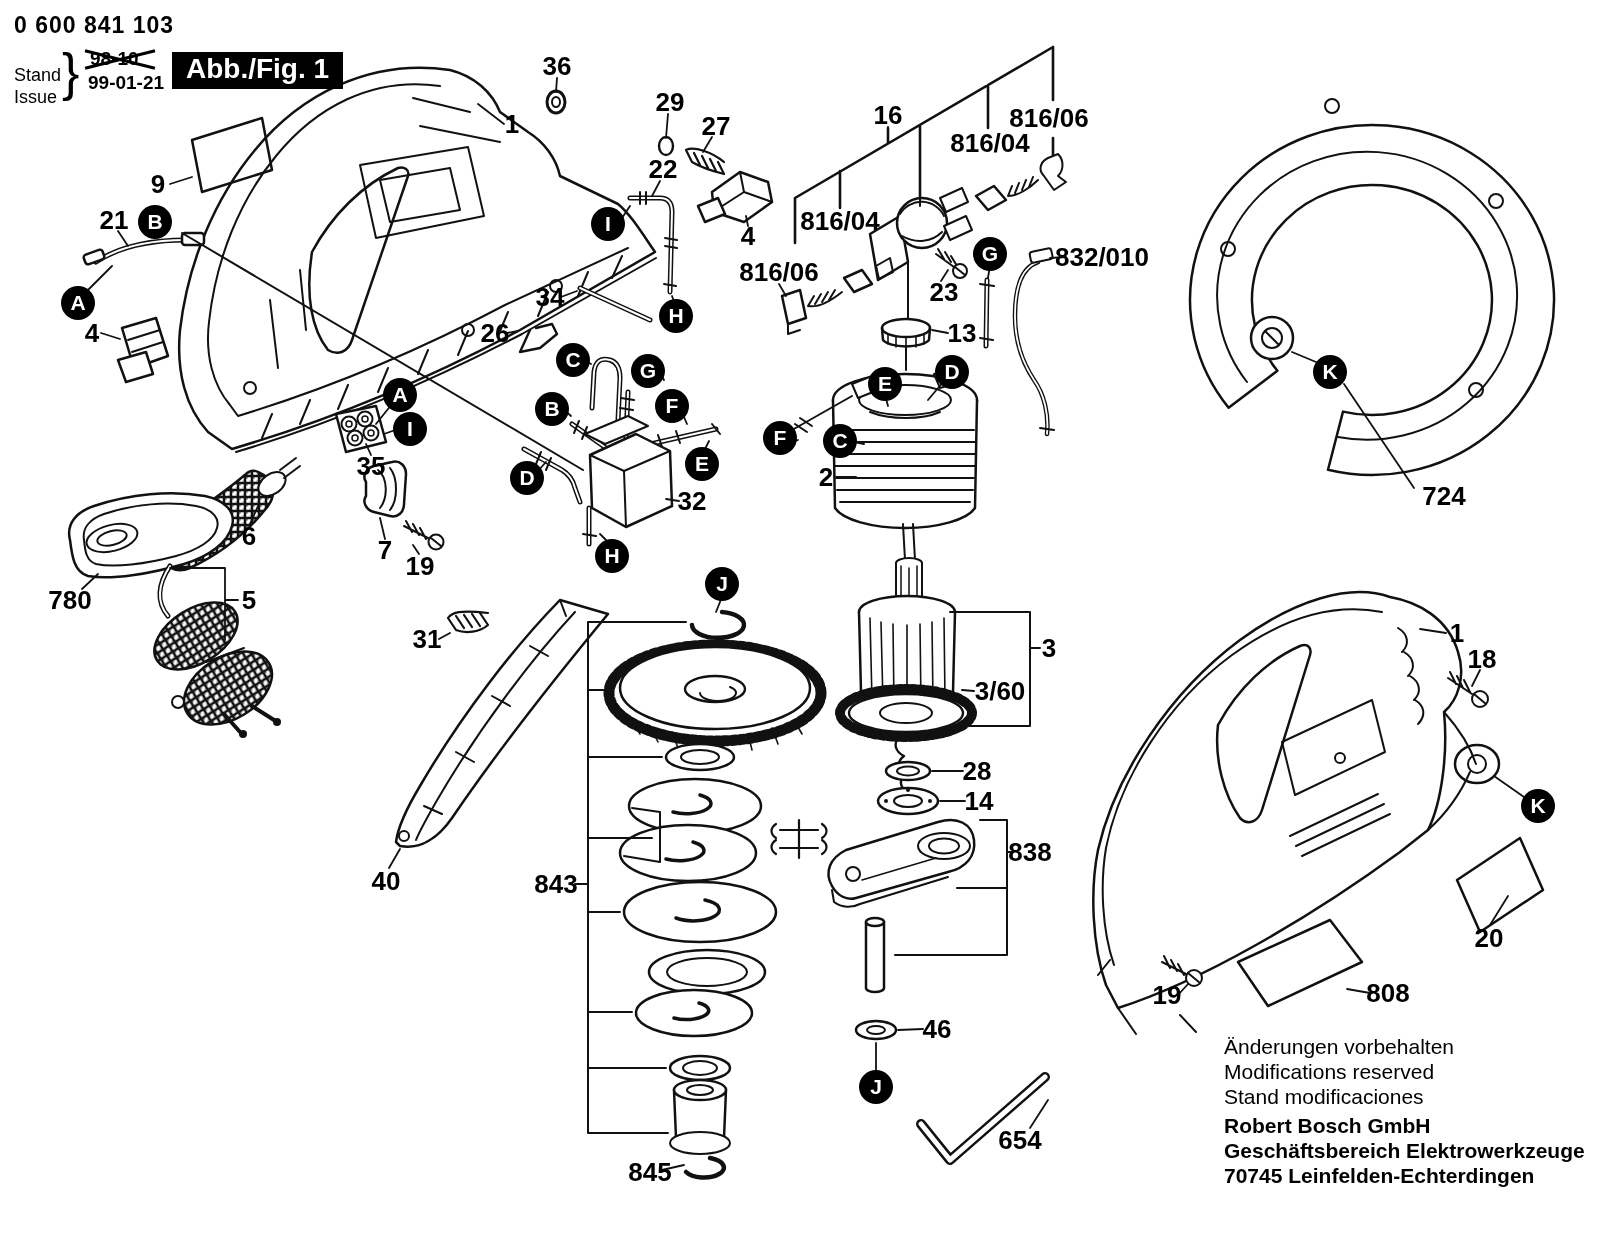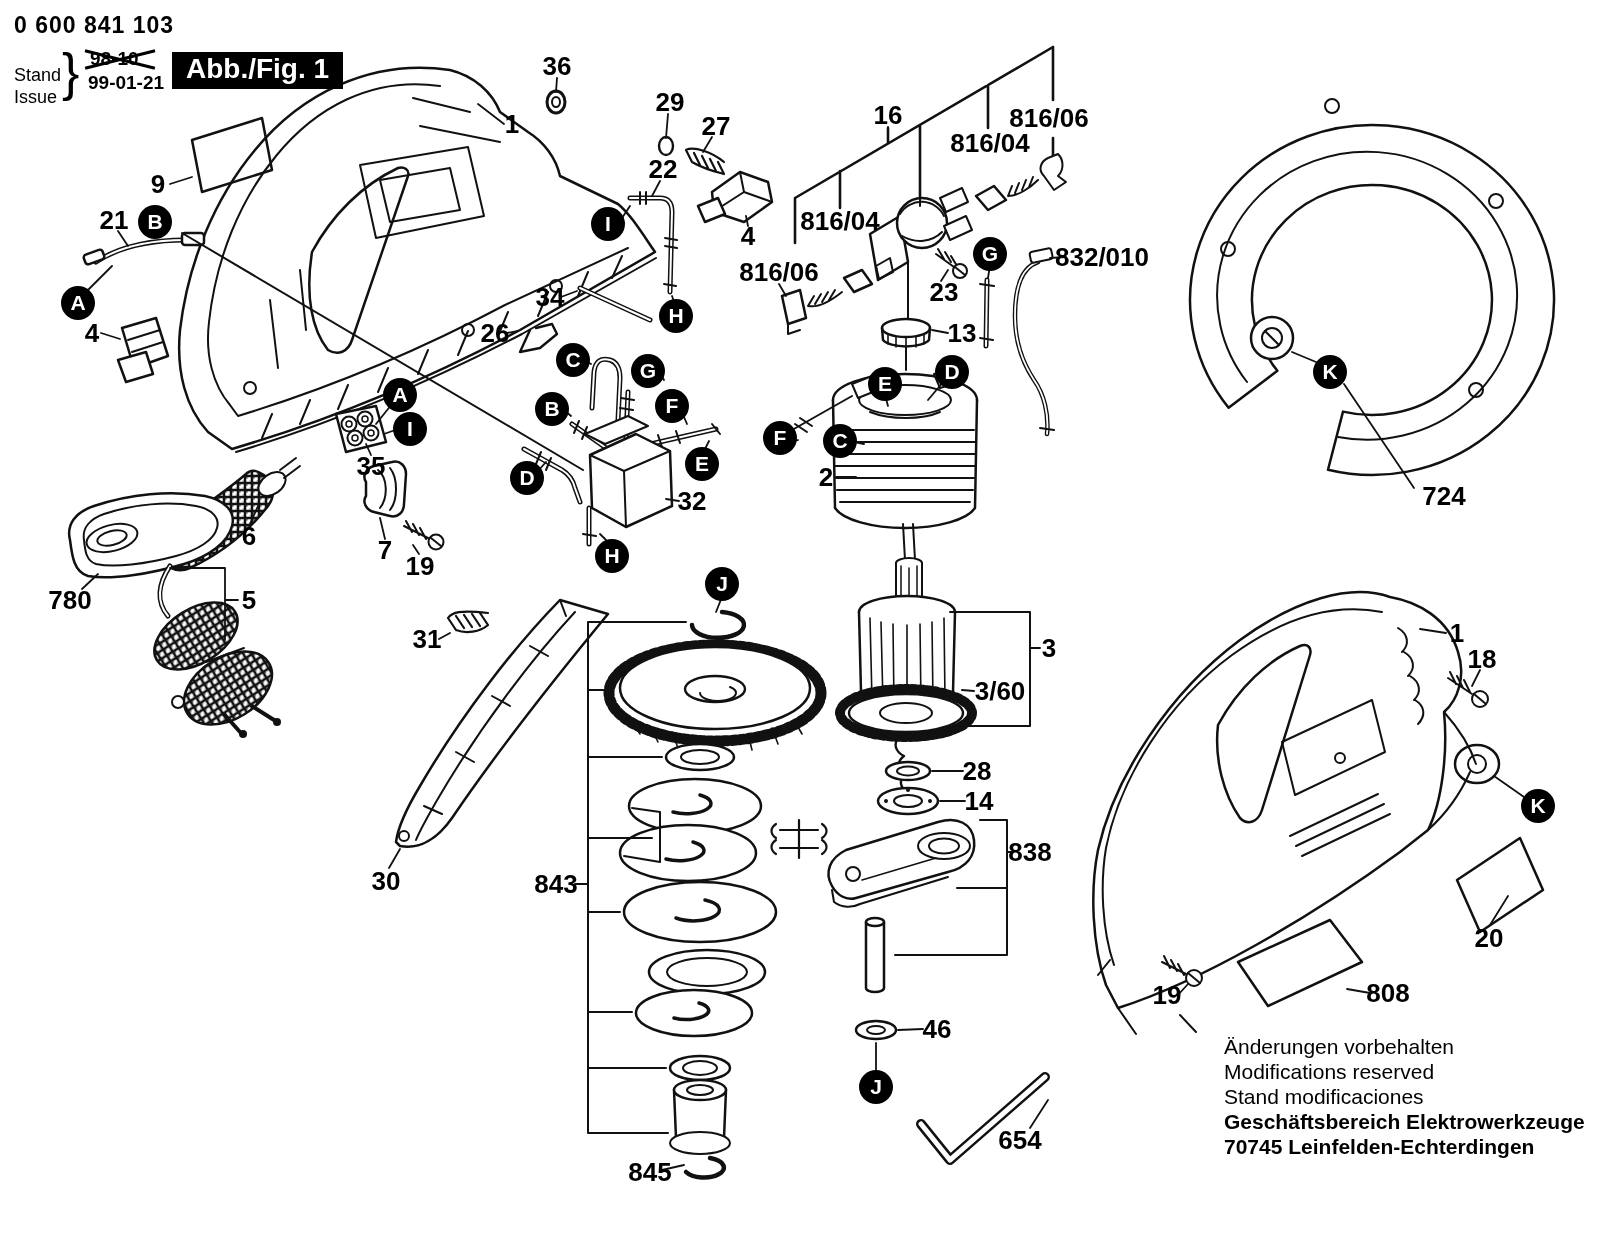--- a/index.html
+++ b/index.html
@@ -41,20 +41,21 @@
     <div class="strike1"></div>
     <div class="strike2"></div>
   </div>
   <div class="newdate">99-01-21</div>
   <div class="figbox">Abb./Fig. 1</div>
 
   <div class="footer">
     <div>Änderungen vorbehalten</div>
     <div>Modifications reserved</div>
     <div>Stand modificaciones</div>
+    <div class="co">Robert Bosch GmbH</div>
     <div class="co" style="margin-top:0">Geschäftsbereich Elektrowerkzeuge</div>
     <div class="co" style="margin-top:0">70745 Leinfelden-Echterdingen</div>
   </div>
 
   <svg class="art" width="1600" height="1238" viewBox="0 0 1600 1238" fill="none" stroke="#111" stroke-width="2.5" stroke-linecap="round" stroke-linejoin="round">
     <defs>
       <pattern id="stip" patternUnits="userSpaceOnUse" width="7" height="7">
         <rect width="7" height="7" fill="#fff"></rect>
         <circle cx="1.8" cy="1.8" r="1" fill="#555" stroke="none"></circle>
         <circle cx="5.2" cy="5" r="0.8" fill="#777" stroke="none"></circle>
@@ -461,21 +462,21 @@
       <span class="callout" style="left: 748px; top: 236px;">4</span>
       <span class="callout" style="left: 550px; top: 297px;">34</span>
       <span class="callout" style="left: 495px; top: 333px;">26</span>
       <span class="callout" style="left: 371px; top: 466px;">35</span>
       <span class="callout" style="left: 249px; top: 536px;">6</span>
       <span class="callout" style="left: 70px; top: 600px;">780</span>
       <span class="callout" style="left: 249px; top: 600px;">5</span>
       <span class="callout" style="left: 385px; top: 550px;">7</span>
       <span class="callout" style="left: 420px; top: 566px;">19</span>
       <span class="callout" style="left: 427px; top: 639px;">31</span>
-      <span class="callout" style="left: 386px; top: 881px;">30</span>
+      <span class="callout" style="left: 386px; top: 881px;">40</span>
       <span class="callout" style="left: 692px; top: 501px;">32</span>
       <span class="callout" style="left: 826px; top: 477px;">2</span>
       <span class="callout" style="left: 1049px; top: 648px;">3</span>
       <span class="callout" style="left: 1000px; top: 691px;">3/60</span>
       <span class="callout" style="left: 977px; top: 771px;">28</span>
       <span class="callout" style="left: 979px; top: 801px;">14</span>
       <span class="callout" style="left: 1030px; top: 852px;">838</span>
       <span class="callout" style="left: 937px; top: 1029px;">46</span>
       <span class="callout" style="left: 556px; top: 884px;">843</span>
       <span class="callout" style="left: 650px; top: 1172px;">845</span>

